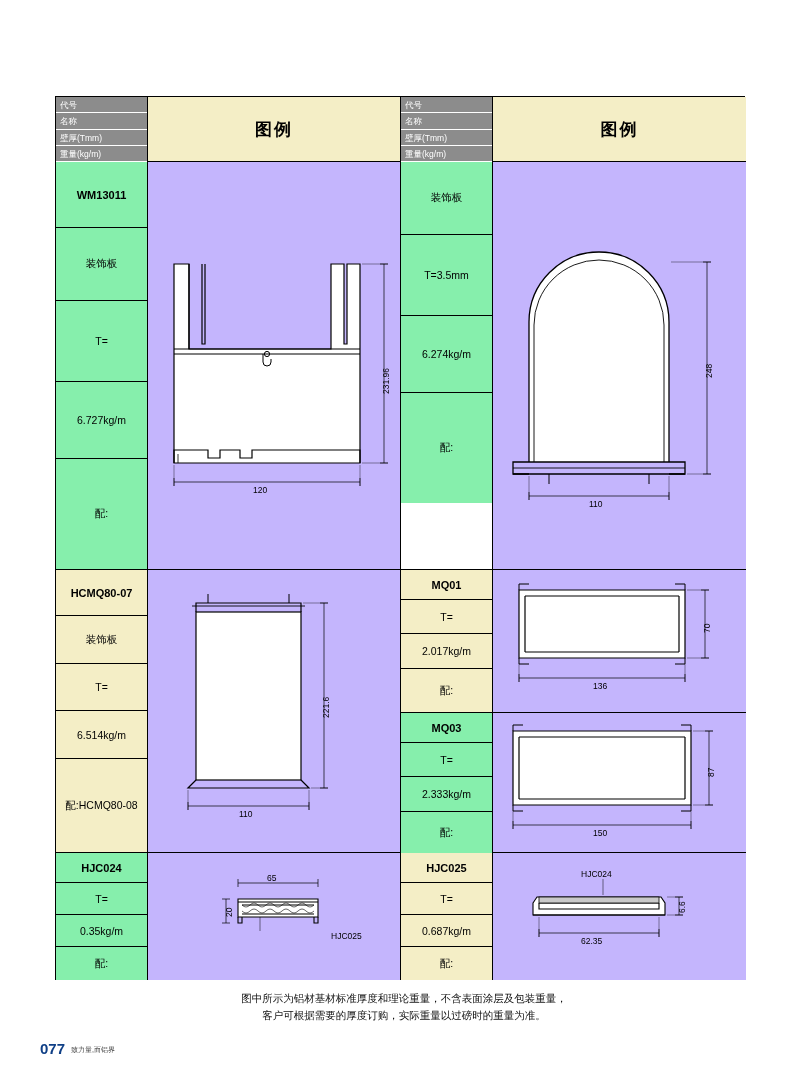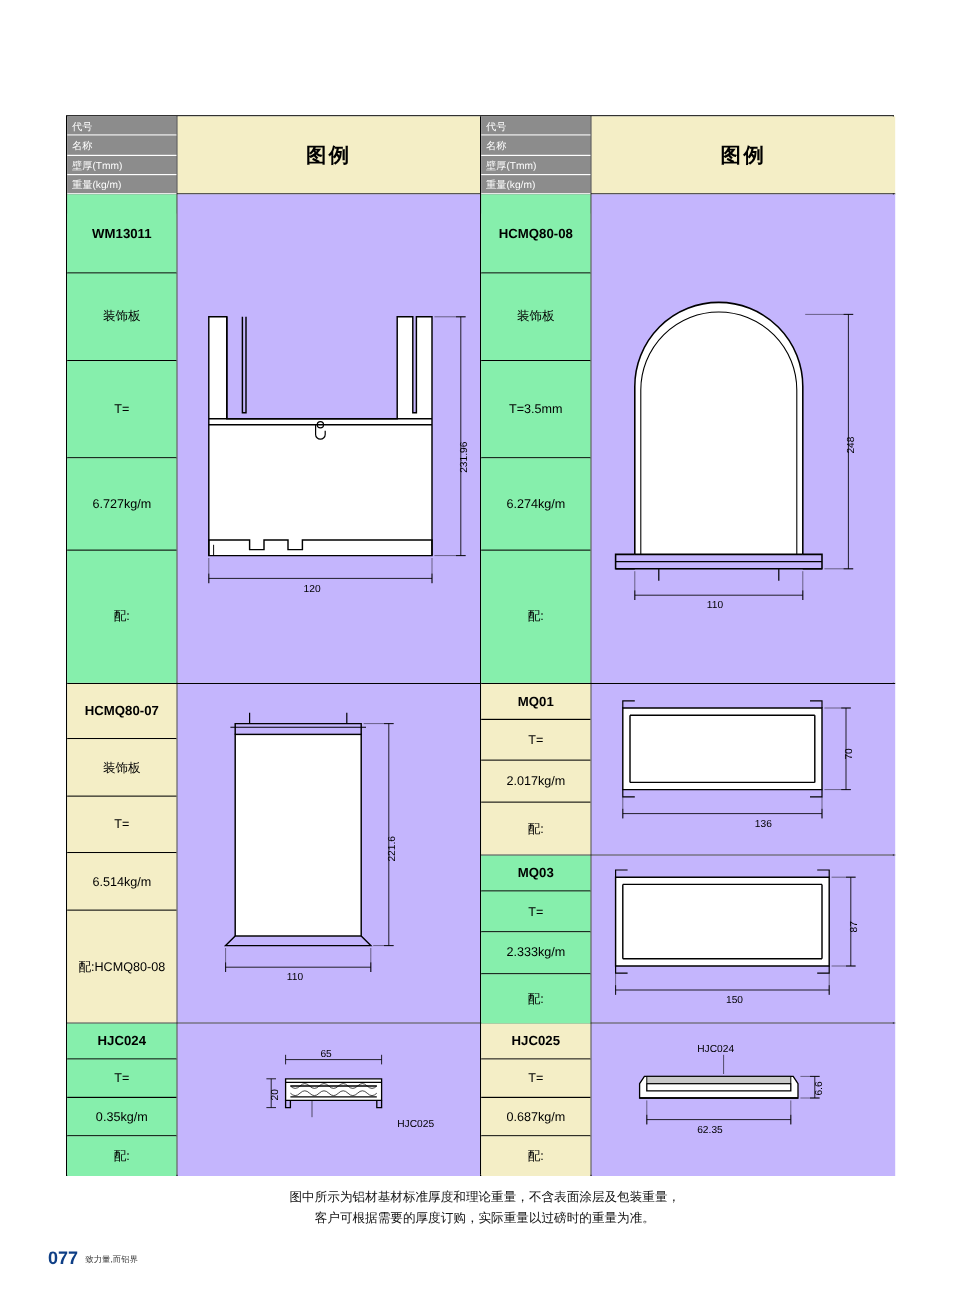--- a/index.html
+++ b/index.html
@@ -211,21 +211,20 @@
           <div>名称</div>
           <div>壁厚(Tmm)</div>
           <div>重量(kg/m)</div>
           <div>配套</div>
         </div>
         <div class="hdr-fig">图例</div>
       </div>
 
       <div class="row" style="height:408px">
         <div class="specs">
-          <div class="cell name" style="height:66px">HCMQ80-08</div>
           <div class="cell" style="height:73px">装饰板</div>
           <div class="cell" style="height:81px">T=3.5mm</div>
           <div class="cell" style="height:77px">6.274kg/m</div>
           <div class="cell" style="height:110px">配:</div>
         </div>
         <div class="fig">
           <svg width="252" height="408" viewBox="0 0 252 408">
             <g fill="none" stroke="#000" stroke-width="1.3">
               <path d="M36 300 L36 160 A70 70 0 0 1 176 160 L176 300" fill="#fff"></path>
               <path d="M41 300 L41 163 A65 65 0 0 1 171 163 L171 300" stroke-width="0.9"></path>
@@ -282,21 +281,21 @@
               <path d="M194 20 L216 20" stroke-width="0.4"></path>
               <path d="M194 88 L216 88" stroke-width="0.4"></path>
               <path d="M26 108 L192 108"></path>
               <path d="M26 104 L26 112"></path>
                 <path d="M192 104 L192 112"></path>
               <path d="M26 94 L26 112" stroke-width="0.4"></path>
               <path d="M192 94 L192 112" stroke-width="0.4"></path>
             </g>
           </svg>
           <div class="dimtxt vert" style="left:209px;top:63px;">70</div>
-          <div class="dimtxt" style="left:100px;top:111px;margin-left:36px;">136</div>
+          <div class="dimtxt" style="left:100px;top:111px;">136</div>
         </div>
       </div>
 
       <div class="row" style="height:140px">
         <div class="specs">
           <div class="cell name" style="height:30px">MQ03</div>
           <div class="cell" style="height:34px">T=</div>
           <div class="cell" style="height:35px">2.333kg/m</div>
           <div class="cell" style="height:41px">配:</div>
         </div>
@@ -320,21 +319,21 @@
               <path d="M200 18 L220 18" stroke-width="0.4"></path>
               <path d="M200 92 L220 92" stroke-width="0.4"></path>
               <path d="M20 112 L198 112"></path>
               <path d="M20 108 L20 116"></path>
                 <path d="M198 108 L198 116"></path>
               <path d="M20 98 L20 116" stroke-width="0.4"></path>
               <path d="M198 98 L198 116" stroke-width="0.4"></path>
             </g>
           </svg>
           <div class="dimtxt vert" style="left:213px;top:64px;">87</div>
-          <div class="dimtxt" style="left:100px;top:115px;margin-left:12px;">150</div>
+          <div class="dimtxt" style="left:100px;top:115px;">150</div>
         </div>
       </div>
 
       <div class="row last" style="height:127px">
         <div class="specs">
           <div class="cell name yellow" style="height:30px">HJC025</div>
           <div class="cell yellow" style="height:32px">T=</div>
           <div class="cell yellow" style="height:32px">0.687kg/m</div>
           <div class="cell yellow" style="height:33px">配:</div>
         </div>

